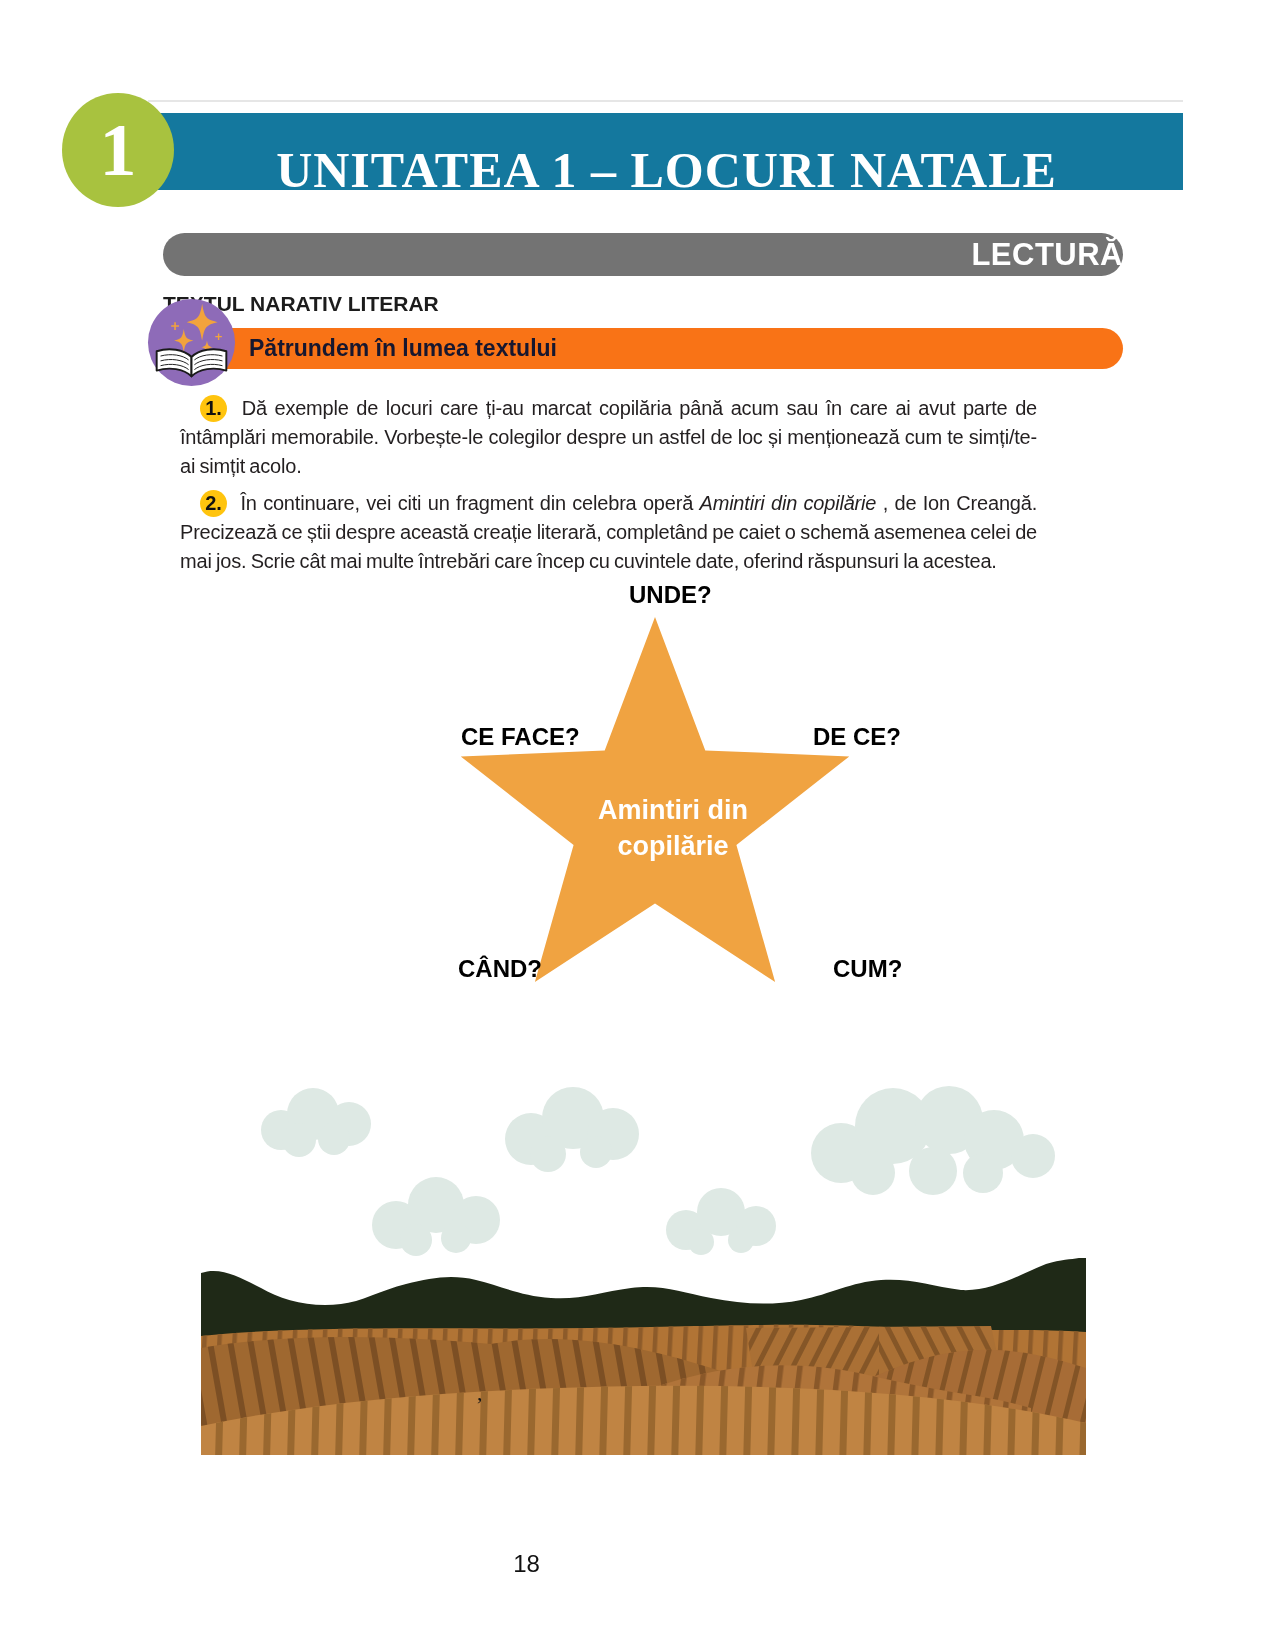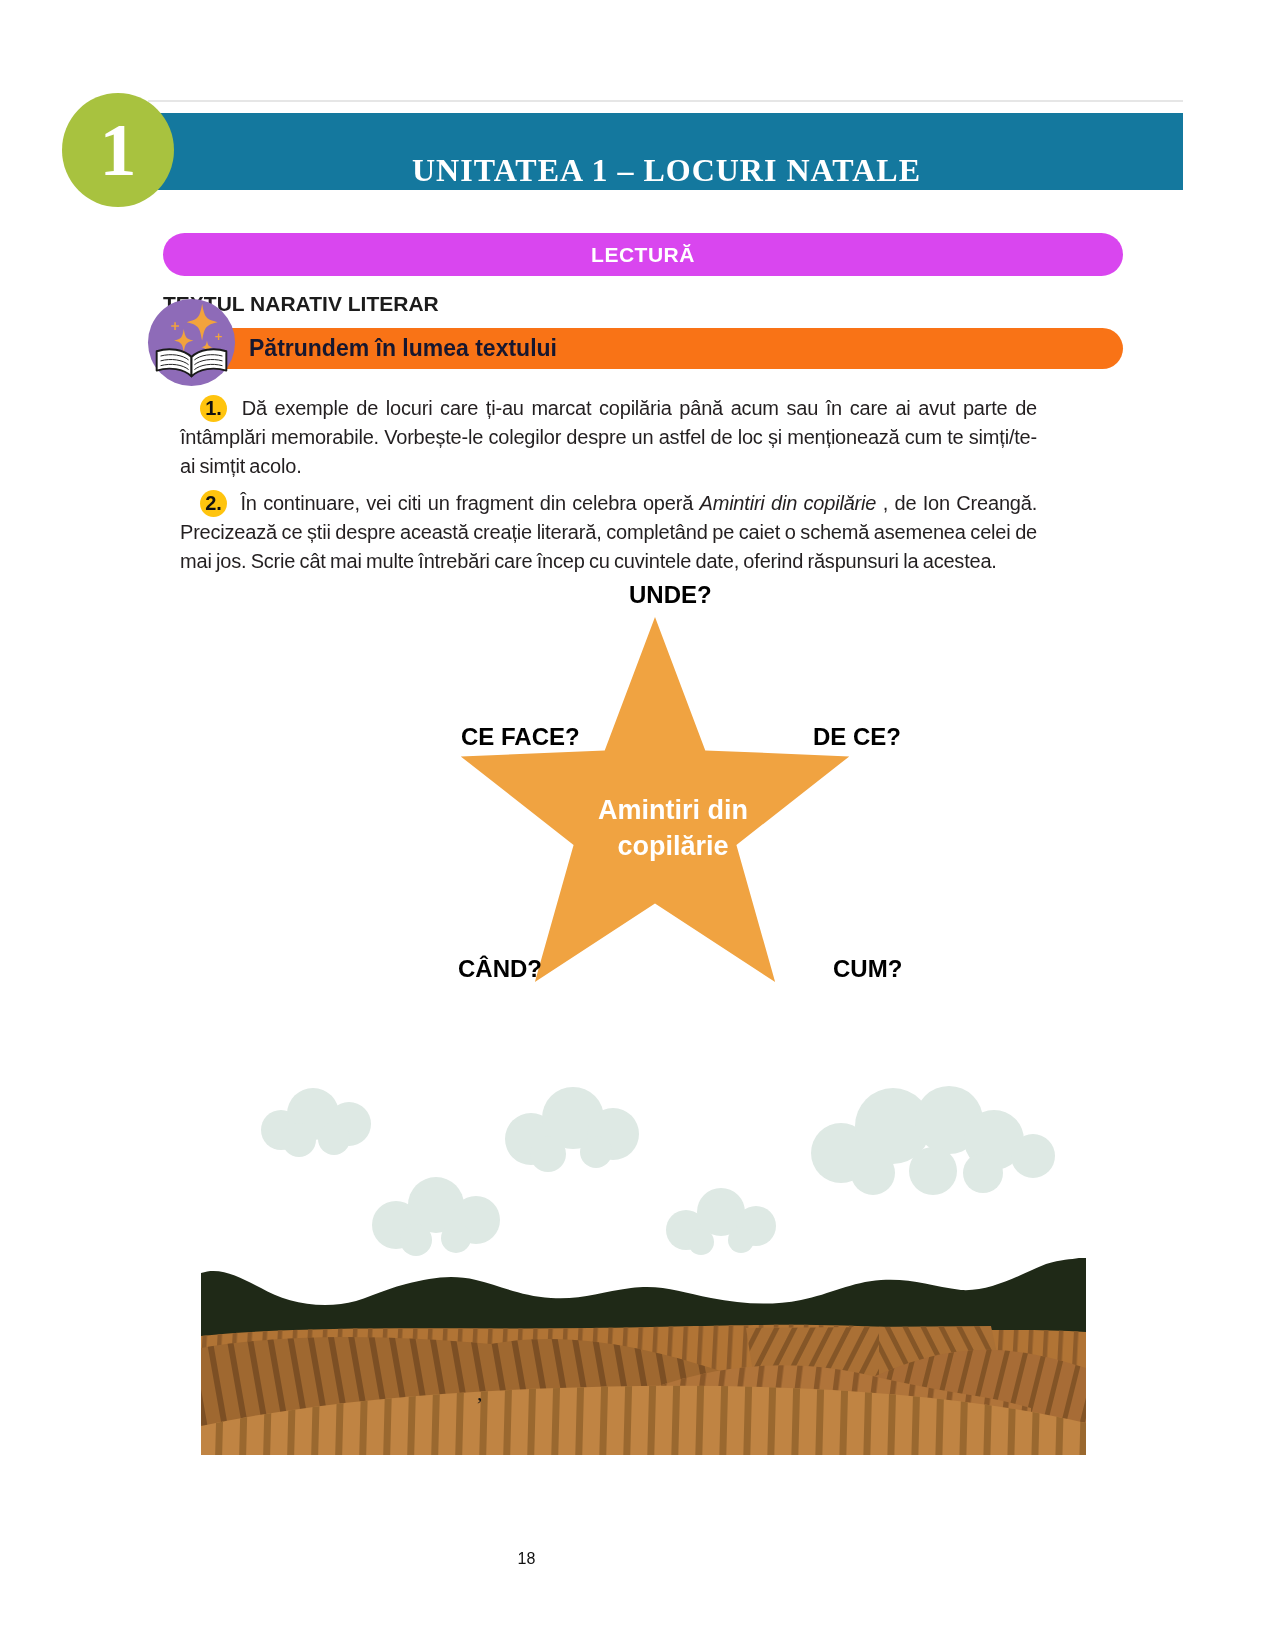--- a/index.html
+++ b/index.html
@@ -11,26 +11,26 @@
   .unit-circle{
     position:absolute;left:62px;top:93px;width:112px;height:114px;border-radius:50%;
     background:#A8C23F;display:flex;align-items:center;justify-content:center;z-index:3;
     font-family:"Liberation Serif",serif;font-weight:bold;font-size:74px;color:#ffffff;
   }
   .header-band{
     position:absolute;left:150px;top:113px;width:1033px;height:77px;background:#14789E;
     display:flex;align-items:center;justify-content:center;z-index:2;
   }
   .header-title{
-    font-family:"Liberation Serif",serif;font-weight:bold;font-size:32px;color:#ffffff;letter-spacing:1px;margin-top:37px;
+    font-family:"Liberation Serif",serif;font-weight:bold;font-size:50px;color:#ffffff;letter-spacing:1px;margin-top:37px;
   }
   .lecture-banner{
-    position:absolute;left:163px;top:233px;width:960px;height:43px;background:#d946ef;border-radius:22px;
-    display:flex;align-items:center;justify-content:center;
-    color:#ffffff;font-weight:bold;font-size:21px;letter-spacing:.5px;
+    position:absolute;left:163px;top:233px;width:960px;height:43px;background:#737373;border-radius:22px;
+    display:flex;align-items:center;justify-content:flex-end;
+    color:#ffffff;font-weight:bold;font-size:31px;letter-spacing:.5px;
   }
   .subheading{
     position:absolute;left:163px;top:292px;width:960px;
     font-weight:bold;font-size:21px;color:#1c1c1c;
   }
   .activity-banner{
     position:absolute;left:191px;top:328px;width:932px;height:41px;background:#f97316;
     border-radius:0 21px 21px 0;display:flex;align-items:center;box-sizing:border-box;
     padding-left:58px;font-weight:bold;font-size:23px;color:#17172F;z-index:1;
   }
@@ -53,21 +53,21 @@
   .star-label.left{left:41px;top:173px;}
   .star-label.right{left:393px;top:173px;}
   .star-label.bleft{left:38px;top:405px;}
   .star-label.bright{left:402px;top:405px;margin-left:11px;}
   .star-center{
     position:absolute;left:153px;top:242px;width:200px;text-align:center;
     color:#ffffff;font-weight:bold;font-size:27px;line-height:36px;
   }
   .scene{position:absolute;left:201px;top:1078px;width:885px;height:377px;}
   .page-number{
-    position:absolute;left:0;top:1550px;width:1053px;text-align:center;font-size:16px;color:#111;
+    position:absolute;left:0;top:1550px;width:1053px;text-align:center;font-size:24px;color:#111;
   }
 </style>
 </head>
 <body>
 
 <div class="page">
 
   <div class="topline"></div>
 
   <div class="unit-circle">

